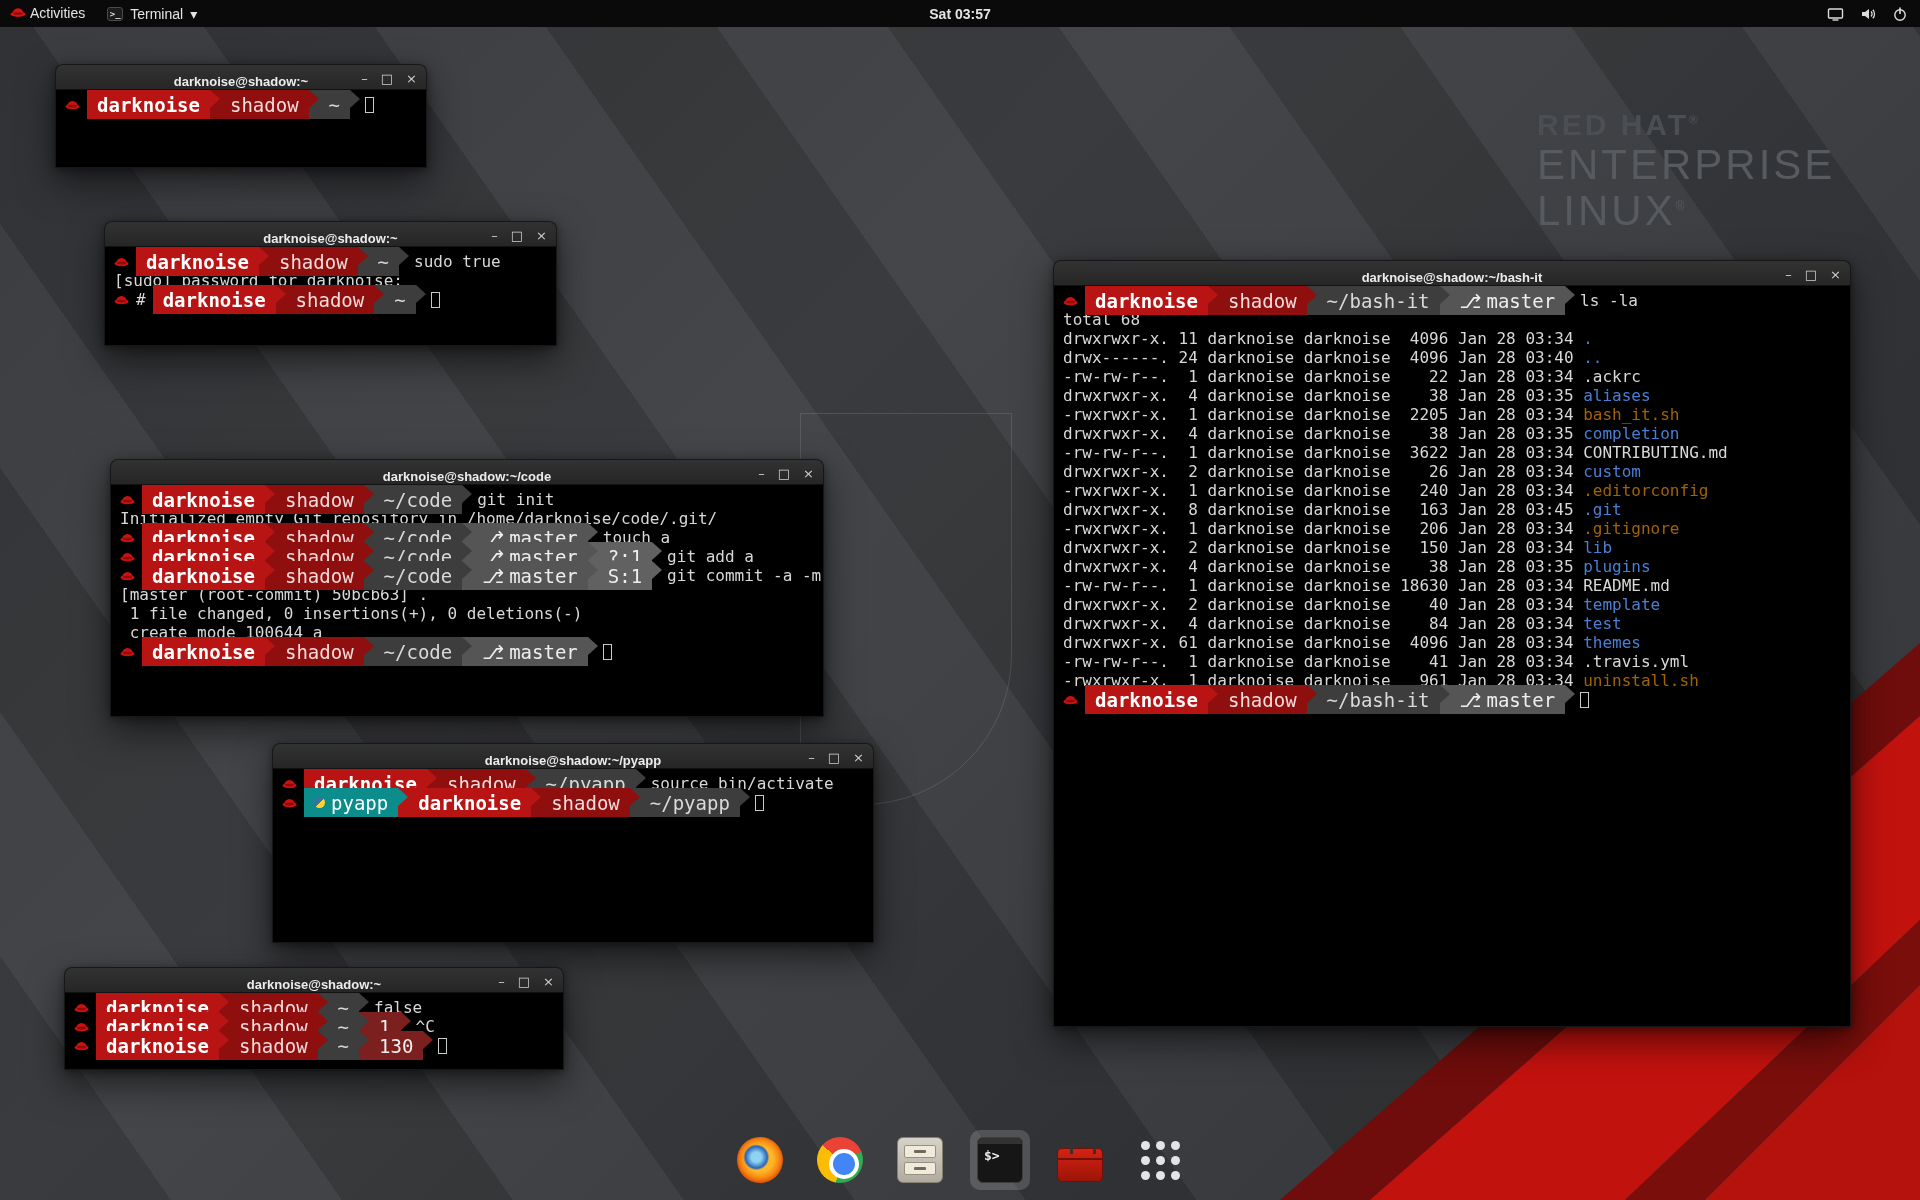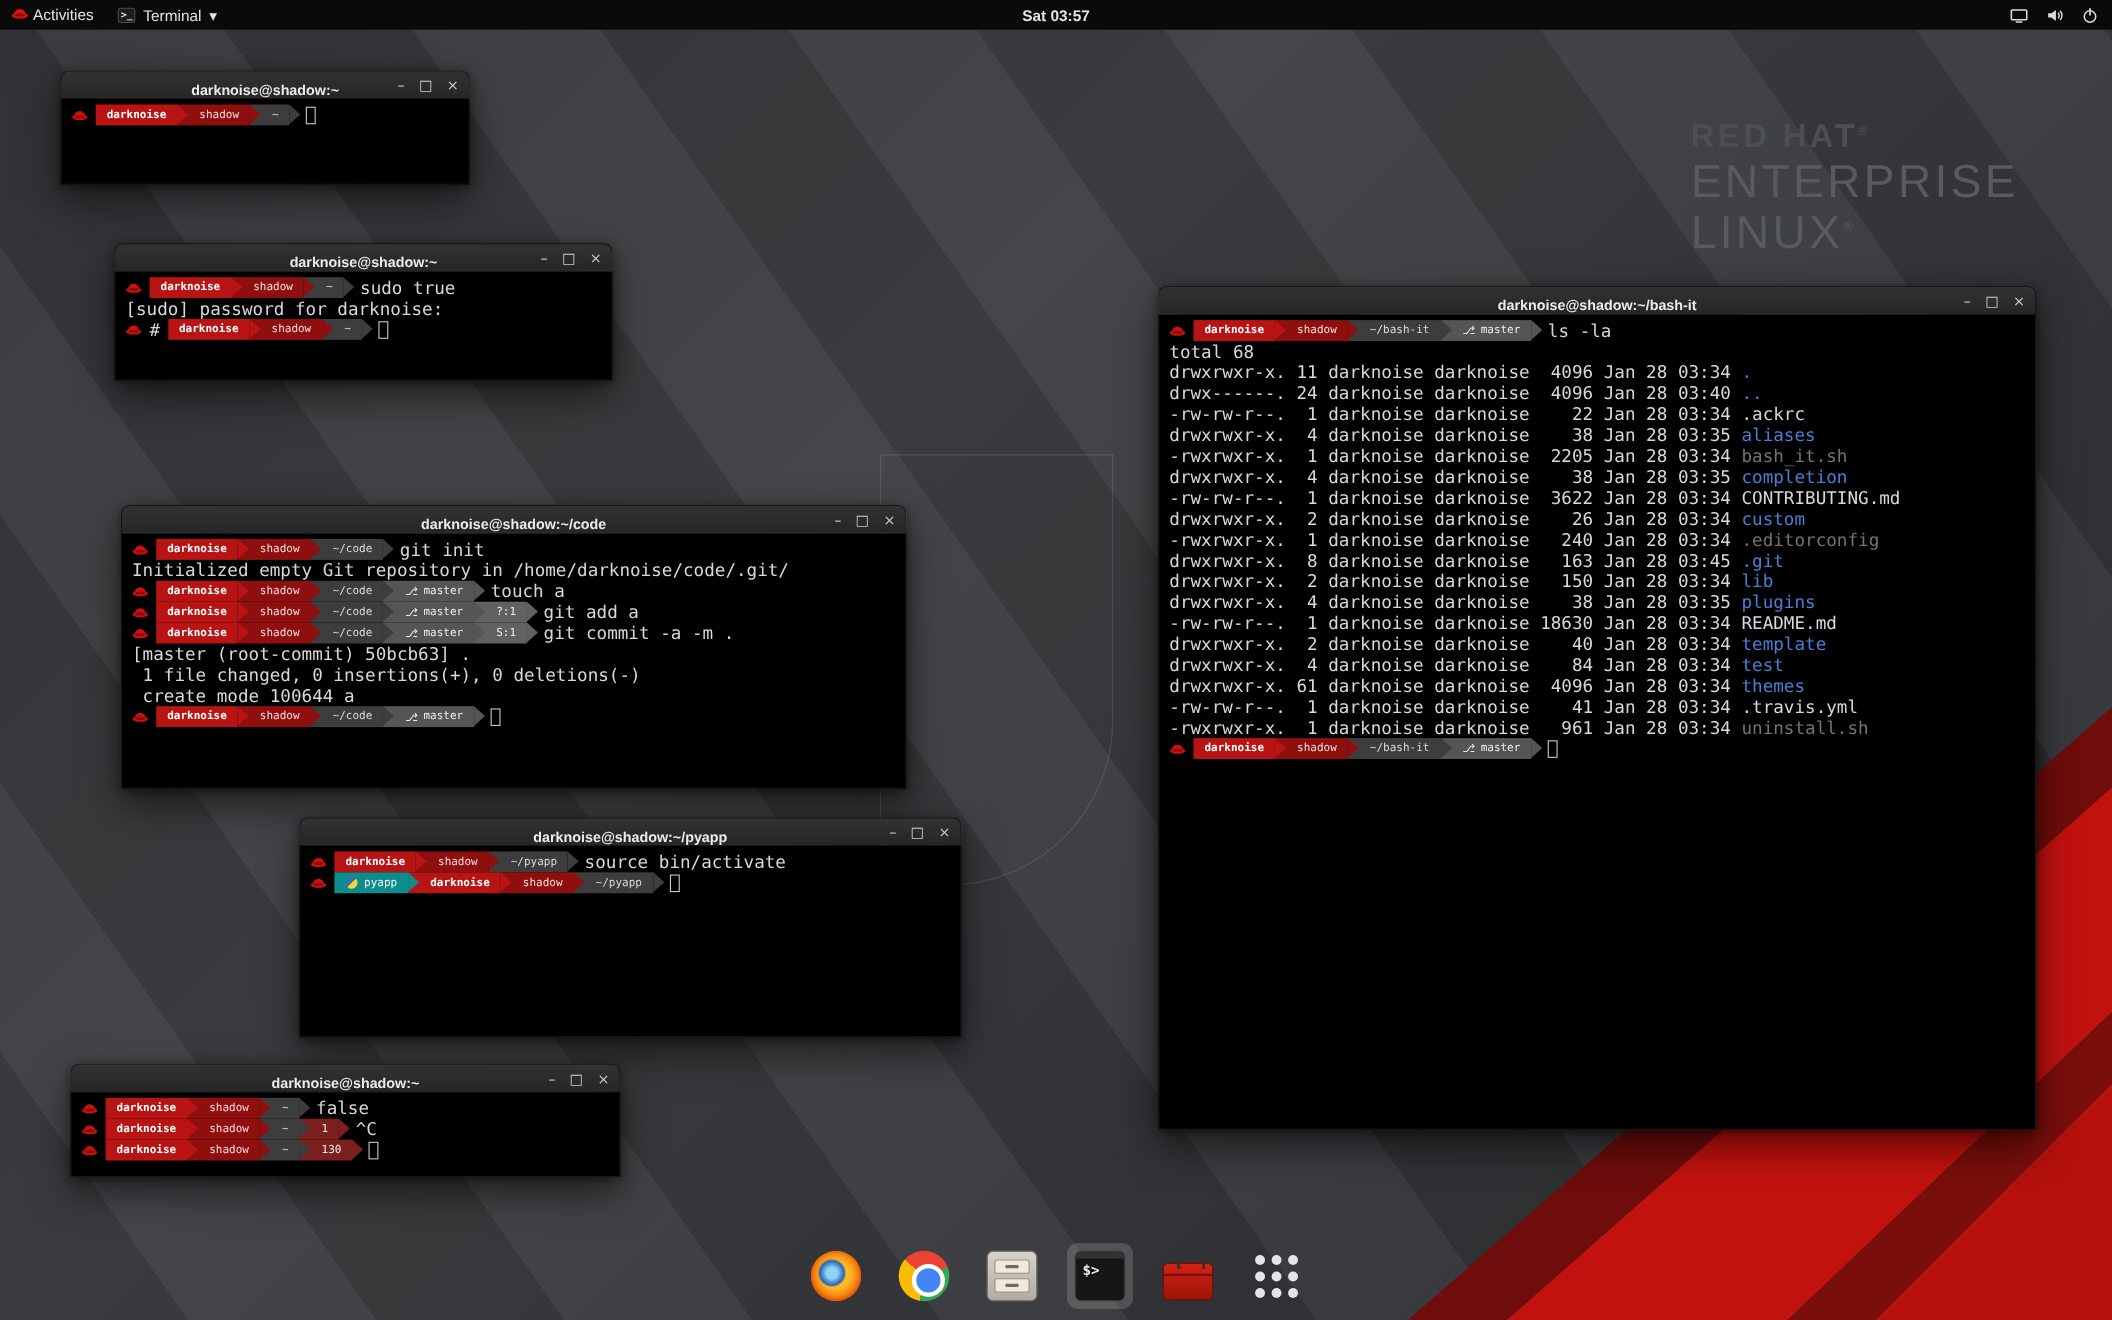--- a/index.html
+++ b/index.html
@@ -53,27 +53,27 @@
   .w1 { left:104px; top:221px; width:453px; height:125px; }
   .w2 { left:110px; top:459px; width:714px; height:258px; }
   .w3 { left:272px; top:743px; width:602px; height:200px; }
   .w4 { left:64px;  top:967px; width:500px; height:103px; }
   .w5 { left:1053px; top:260px; width:798px; height:767px; z-index:20; }
 
   
   .tline { height:19px; display:flex; align-items:center; white-space:pre; }
   .txt { white-space:pre; }
   .c-dir  { color:#4a7fd6; }
-  .c-exec { color:#737373; }
+  .c-exec { color:#a16207; }
   .hat { display:inline-flex; align-items:center; margin-right:7px; }
   .hat svg { display:block; }
   .txt + .seg { margin-left:7px; }
 
-  .seg { display:inline-flex; align-items:center; height:19px; padding:0 10px; position:relative;
-    font-size:10px; color:#eee; }
+  .seg { display:inline-flex; align-items:center; height:29px; padding:0 10px; position:relative;
+    font-size:19px; color:#eee; }
   .seg::after { content:""; position:absolute; left:100%; top:0; width:0; height:0;
     border-top:9.5px solid transparent; border-bottom:9.5px solid transparent;
     border-left:10px solid var(--sb); z-index:3; }
   .seg + .seg { padding-left:20px; }
   .seg + .txt, .seg + .cur { margin-left:15px; }
   .seg-user { --sb:#b81414; background:var(--sb); font-weight:700; color:#fff; }
   .seg-host { --sb:#8f0f0f; background:var(--sb); color:#f3dcdc; }
   .seg-path { --sb:#3d3d3d; background:var(--sb); color:#dadada; }
   .seg-git  { --sb:#555555; background:var(--sb); }
   .seg-stat { --sb:#616161; background:var(--sb); }
@@ -327,20 +327,21 @@
       <div class="tline"><span class="txt">drwxrwxr-x. 11 darknoise darknoise  4096 Jan 28 03:34 </span><span class="txt c-dir">.</span></div>
       <div class="tline"><span class="txt">drwx------. 24 darknoise darknoise  4096 Jan 28 03:40 </span><span class="txt c-dir">..</span></div>
       <div class="tline"><span class="txt">-rw-rw-r--.  1 darknoise darknoise    22 Jan 28 03:34 </span><span class="txt">.ackrc</span></div>
       <div class="tline"><span class="txt">drwxrwxr-x.  4 darknoise darknoise    38 Jan 28 03:35 </span><span class="txt c-dir">aliases</span></div>
       <div class="tline"><span class="txt">-rwxrwxr-x.  1 darknoise darknoise  2205 Jan 28 03:34 </span><span class="txt c-exec">bash_it.sh</span></div>
       <div class="tline"><span class="txt">drwxrwxr-x.  4 darknoise darknoise    38 Jan 28 03:35 </span><span class="txt c-dir">completion</span></div>
       <div class="tline"><span class="txt">-rw-rw-r--.  1 darknoise darknoise  3622 Jan 28 03:34 </span><span class="txt">CONTRIBUTING.md</span></div>
       <div class="tline"><span class="txt">drwxrwxr-x.  2 darknoise darknoise    26 Jan 28 03:34 </span><span class="txt c-dir">custom</span></div>
       <div class="tline"><span class="txt">-rwxrwxr-x.  1 darknoise darknoise   240 Jan 28 03:34 </span><span class="txt c-exec">.editorconfig</span></div>
       <div class="tline"><span class="txt">drwxrwxr-x.  8 darknoise darknoise   163 Jan 28 03:45 </span><span class="txt c-dir">.git</span></div>
+      <div class="tline"><span class="txt">-rwxrwxr-x.  1 darknoise darknoise   206 Jan 28 03:34 </span><span class="txt c-exec">.gitignore</span></div>
       <div class="tline"><span class="txt">drwxrwxr-x.  2 darknoise darknoise   150 Jan 28 03:34 </span><span class="txt c-dir">lib</span></div>
       <div class="tline"><span class="txt">drwxrwxr-x.  4 darknoise darknoise    38 Jan 28 03:35 </span><span class="txt c-dir">plugins</span></div>
       <div class="tline"><span class="txt">-rw-rw-r--.  1 darknoise darknoise 18630 Jan 28 03:34 </span><span class="txt">README.md</span></div>
       <div class="tline"><span class="txt">drwxrwxr-x.  2 darknoise darknoise    40 Jan 28 03:34 </span><span class="txt c-dir">template</span></div>
       <div class="tline"><span class="txt">drwxrwxr-x.  4 darknoise darknoise    84 Jan 28 03:34 </span><span class="txt c-dir">test</span></div>
       <div class="tline"><span class="txt">drwxrwxr-x. 61 darknoise darknoise  4096 Jan 28 03:34 </span><span class="txt c-dir">themes</span></div>
       <div class="tline"><span class="txt">-rw-rw-r--.  1 darknoise darknoise    41 Jan 28 03:34 </span><span class="txt">.travis.yml</span></div>
       <div class="tline"><span class="txt">-rwxrwxr-x.  1 darknoise darknoise   961 Jan 28 03:34 </span><span class="txt c-exec">uninstall.sh</span></div>
       <div class="tline"><span class="hat"><svg width="15" height="13" viewBox="0 0 15 13">
             <path d="M2.2 8.2a5.3 5.3 0 0 1 10.6 0" fill="#cf1010"></path>

